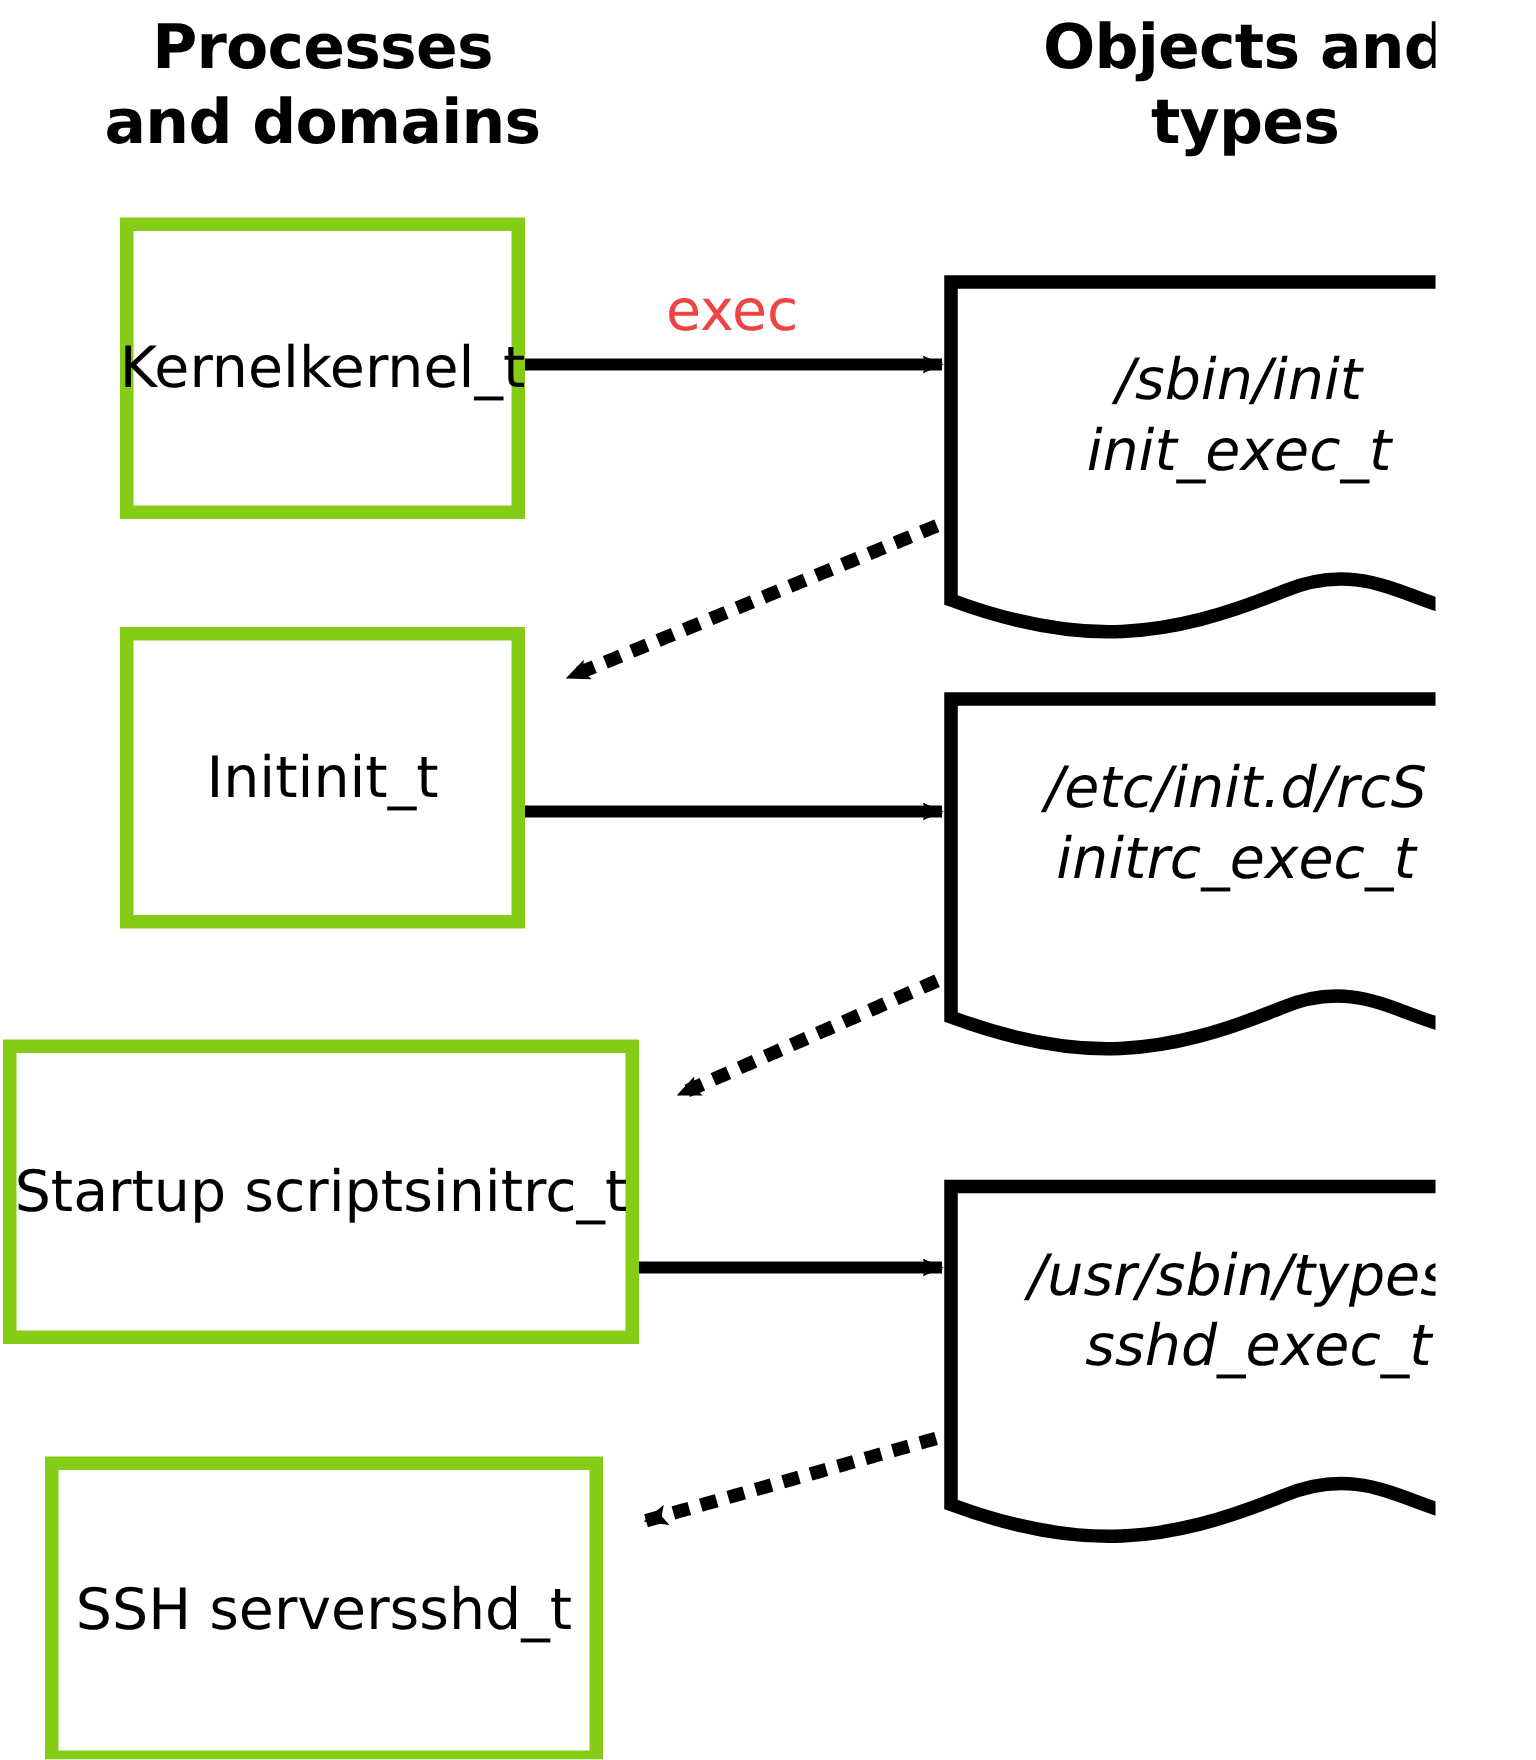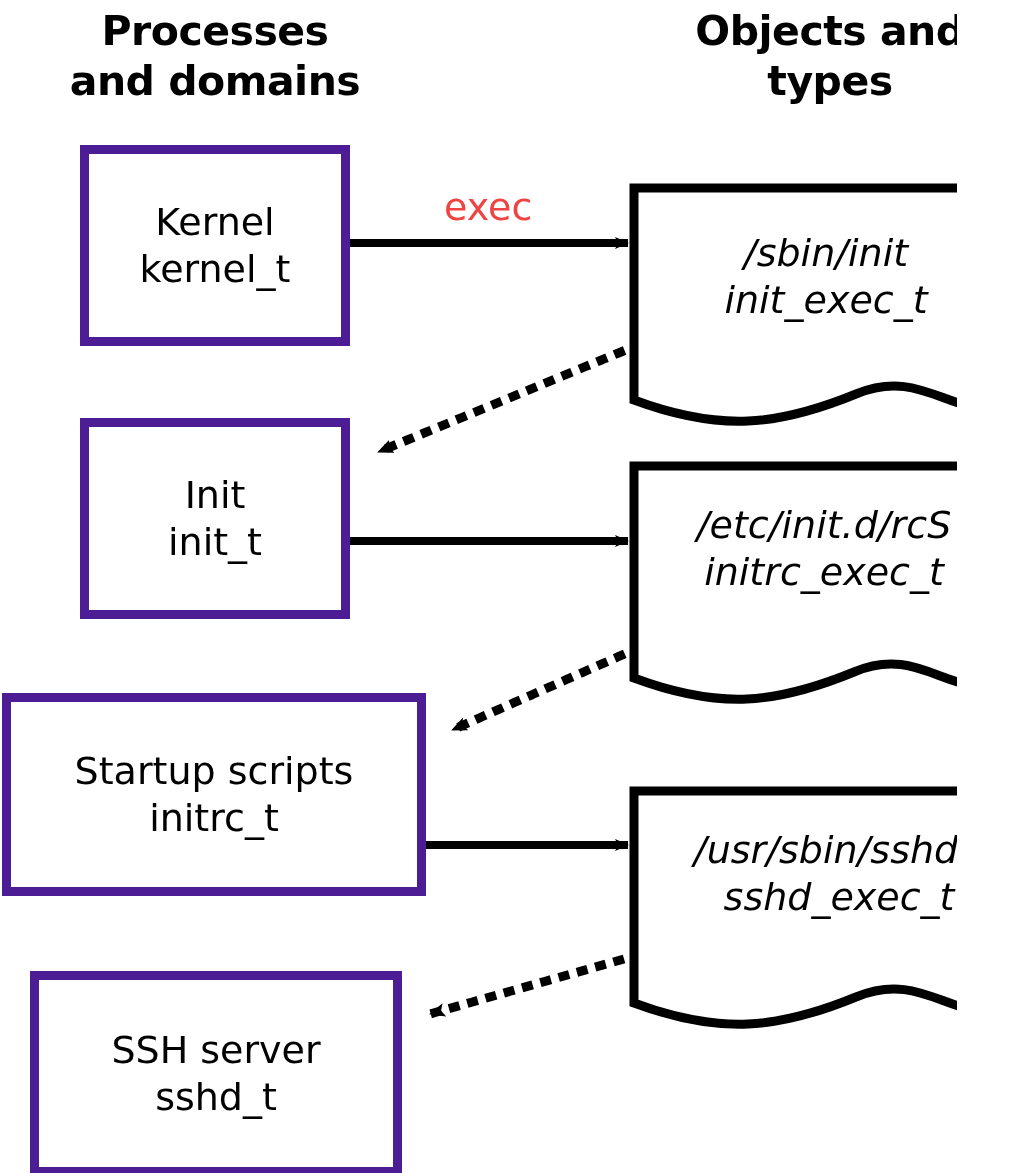--- a/index.html
+++ b/index.html
@@ -34,24 +34,24 @@
     width: 390px;
   }
   #header-objects {
     left: 635px;
     top: 6px;
     width: 390px;
   }
   .proc-box {
     position: absolute;
     box-sizing: border-box;
-    border: 9px solid #4c1d95;
+    border: 9px solid #84cc16;
     background: #ffffff;
     display: flex;
-    flex-direction: column;
+    flex-direction: row;
     align-items: center;
     justify-content: center;
     text-align: center;
   }
   .proc-line {
     font-family: "DejaVu Sans", sans-serif;
     font-size: 38px;
     line-height: 47px;
     color: #000000;
     white-space: nowrap;
@@ -172,17 +172,17 @@
       <path d="M6,6 L386,6 L386,218 C326,248 296,182 226,212 C148,244 92,250 6,218 Z" fill="#ffffff" stroke="#000000" stroke-width="9" stroke-linejoin="miter"></path>
     </svg>
     <div class="doc-text" style="left:0; top:42px; width:392px;">/etc/init.d/rcS</div>
     <div class="doc-text" style="left:0; top:89px; width:392px;">initrc_exec_t</div>
   </div>
 
   <div class="doc-shape" style="left:628px; top:785px; width:396px; height:256px;">
     <svg width="396" height="256" viewBox="0 0 396 256">
       <path d="M6,6 L390,6 L390,218 C330,248 300,182 228,212 C150,244 92,250 6,218 Z" fill="#ffffff" stroke="#000000" stroke-width="9" stroke-linejoin="miter"></path>
     </svg>
-    <div class="doc-text" style="left:0; top:42px; width:396px;">/usr/sbin/sshd</div>
+    <div class="doc-text" style="left:0; top:42px; width:396px;">/usr/sbin/types</div>
     <div class="doc-text" style="left:13px; top:89px; width:396px;">sshd_exec_t</div>
   </div>
 
 </div>
 
 </body></html>

